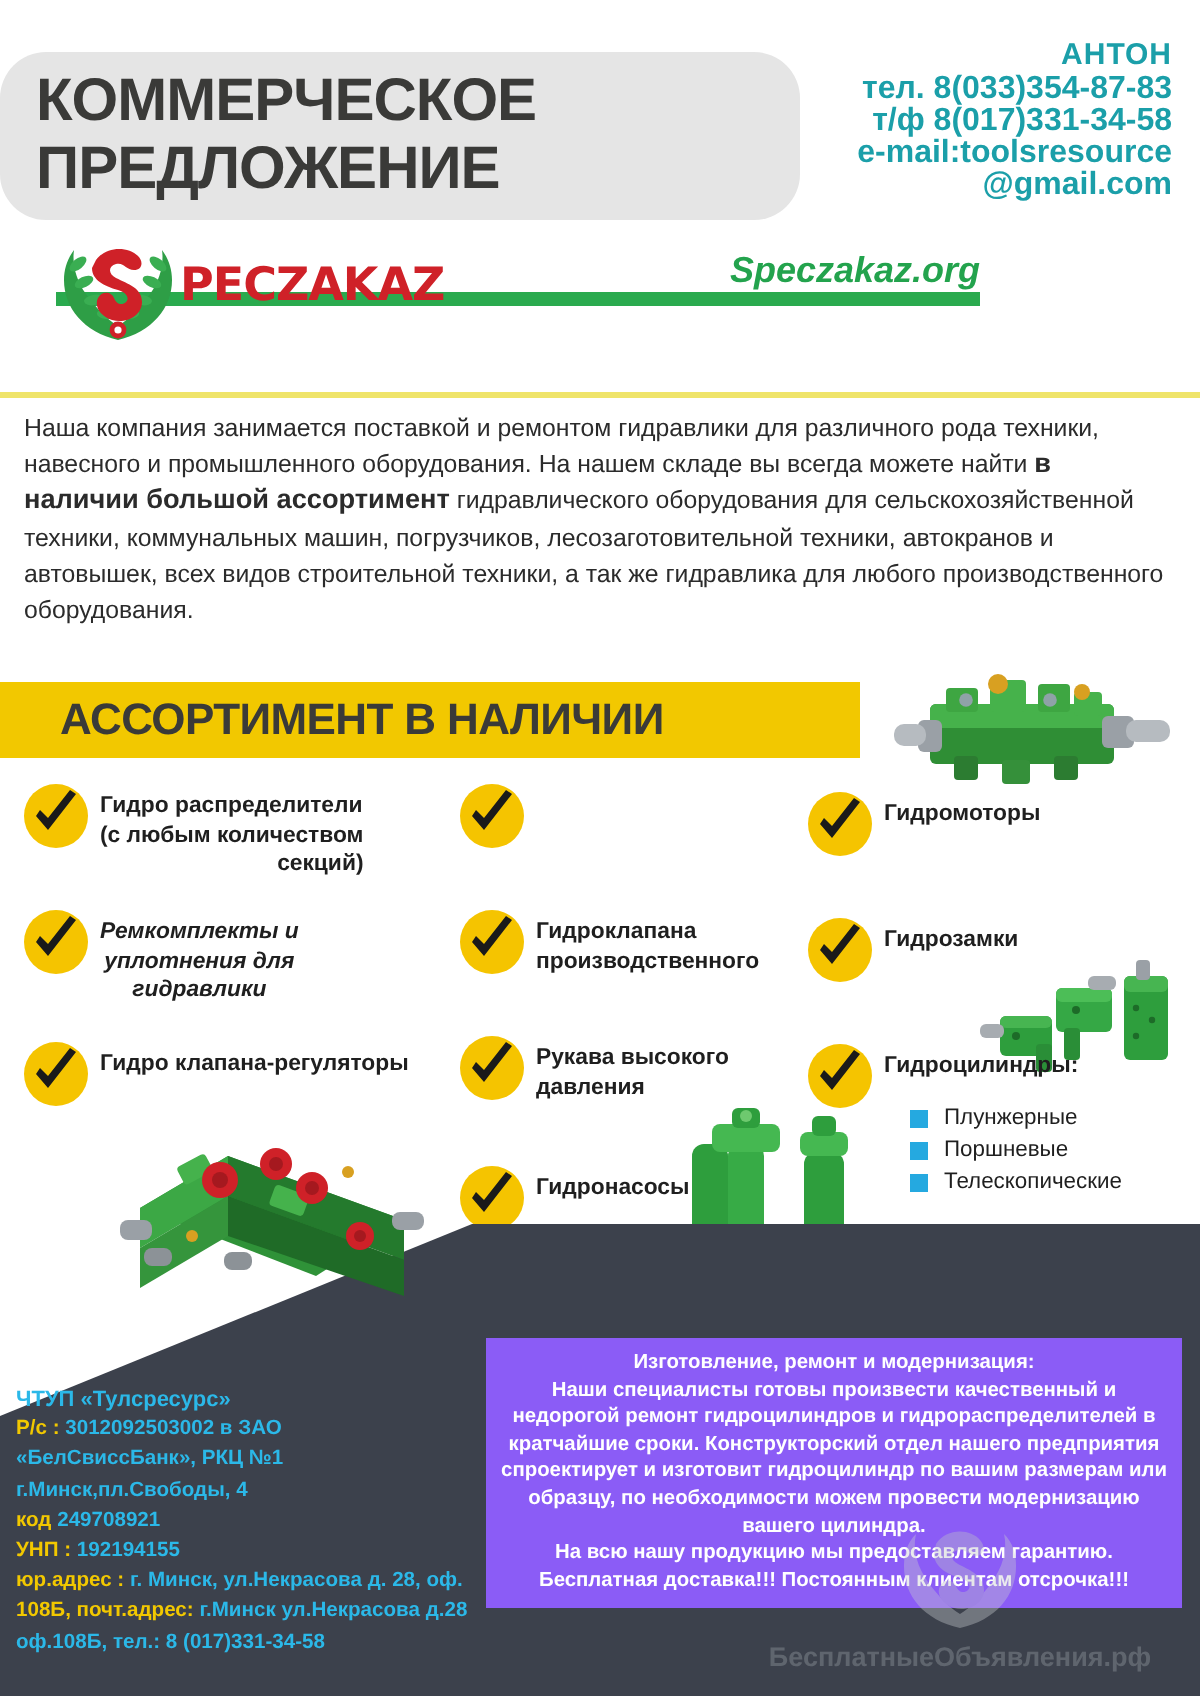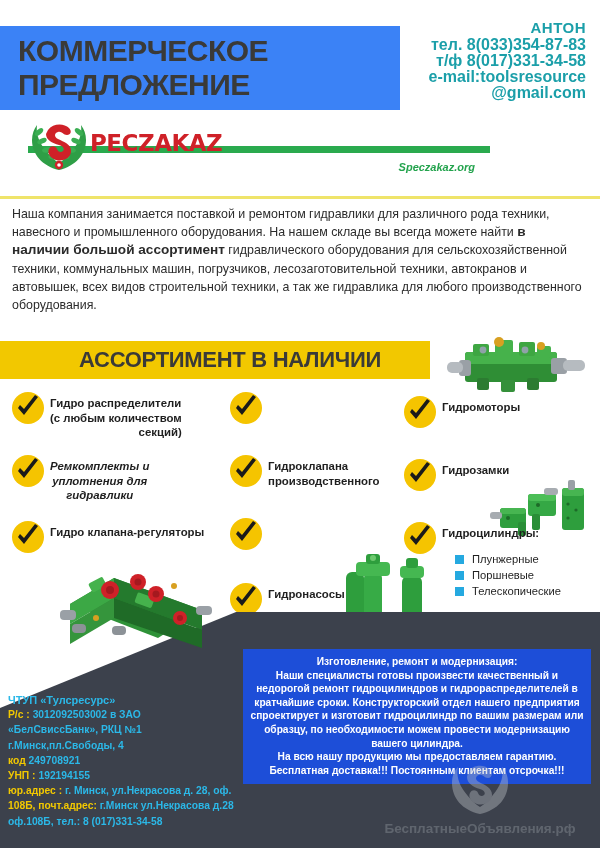--- a/index.html
+++ b/index.html
@@ -8,37 +8,37 @@
     background:#ffffff;
     font-family:"Liberation Sans","DejaVu Sans",sans-serif;
     overflow:hidden;
     position:relative;
   }
   .page{position:relative;width:600px;height:848px;overflow:hidden;background:#fff;}
 
   
   .hdr-banner{
     position:absolute;left:0;top:26px;width:400px;height:84px;
-    background:#3b82f6;
+    background:#e5e5e5;
     display:flex;flex-direction:column;justify-content:center;
-    padding-left:18px;box-sizing:border-box;
+    padding-left:18px;box-sizing:border-box;border-radius:23px;
   }
   .hdr-banner .l1,.hdr-banner .l2{
     color:#3A3A38;font-weight:bold;font-size:30px;line-height:34px;
     letter-spacing:-0.5px;white-space:nowrap;
   }
   .contact{
     position:absolute;right:14px;top:18px;width:190px;
     text-align:right;color:#18A0A8;font-weight:bold;
   }
   .contact .name{font-size:15px;color:#1B9FA9;line-height:19px;letter-spacing:.5px;}
   .contact .line{font-size:16px;line-height:16px;color:#1B9FA9;}
   .site{
-    position:absolute;right:125px;top:125px;
-    color:#23A34D;font-style:italic;font-weight:bold;font-size:11px;margin-top:36px;
+    position:absolute;right:110px;top:125px;
+    color:#23A34D;font-style:italic;font-weight:bold;font-size:18px;
   }
   .green-rule{
     position:absolute;left:28px;top:146px;width:462px;height:7px;background:#2AAA4E;
   }
   .logo-wrap{position:absolute;left:8px;top:114px;width:200px;height:58px;}
   .logo-mark{position:absolute;left:18px;top:0;width:66px;height:58px;}
   .logo-text{
     position:absolute;left:82px;top:16px;
     color:#CF2128;font-weight:bold;font-size:23px;letter-spacing:-.5px;
     font-family:"DejaVu Sans",sans-serif;
@@ -48,21 +48,21 @@
   
   .intro{
     position:absolute;left:12px;top:205px;width:570px;
     font-size:12.4px;line-height:18.2px;color:#2B2B2B;
   }
   .intro b{font-weight:bold;font-size:13.6px;}
 
   
   .assort-banner{
     position:absolute;left:0;top:341px;width:430px;height:38px;background:#F2C800;
-    display:flex;align-items:center;padding-left:30px;box-sizing:border-box;justify-content:center;
+    display:flex;align-items:center;padding-left:30px;box-sizing:border-box;
   }
   .assort-banner span{
     color:#3A3A38;font-weight:bold;font-size:22px;letter-spacing:-.3px;
   }
 
   
   .chk{position:absolute;display:flex;align-items:flex-start;}
   .chk .bullet{
     width:32px;height:32px;border-radius:50%;background:#F5C400;
     flex:0 0 32px;position:relative;margin-right:6px;
@@ -79,22 +79,22 @@
   .subs{position:absolute;left:455px;top:553px;}
   .subs .s{display:flex;align-items:center;margin-bottom:4px;}
   .subs .sq{width:9px;height:9px;background:#25A9E0;margin-right:8px;flex:0 0 9px;}
   .subs .st{font-size:11.2px;color:#1F1F1F;}
 
   
   .img-box{position:absolute;}
 
   
   .teal{
-    position:absolute;left:243px;top:649px;width:348px;
-    background:#1d4ed8;padding:6px 6px 7px 6px;box-sizing:border-box;
+    position:absolute;left:243px;top:669px;width:348px;
+    background:#8b5cf6;padding:6px 6px 7px 6px;box-sizing:border-box;
   }
   .teal .t-title{
     color:#ffffff;font-weight:bold;font-size:10.2px;text-align:center;line-height:13.6px;
   }
   .teal .t-body{
     color:#ffffff;font-weight:bold;font-size:10.2px;text-align:center;line-height:13.6px;
   }
 
   
   .dark{
@@ -297,20 +297,24 @@
     <div class="lbl">
       <span>Гидро клапана-регуляторы</span>
     </div>
   </div>
 
   <div class="chk" style="left:230px;top:518px;width:170px;">
     <div class="bullet">
       <svg width="24" height="26" viewBox="0 0 24 26">
           <path d="M2 13 L8 20 L22 2 L19 0 L8 14 L4 10 Z" fill="#1A1A1A"></path>
         </svg>
+    </div>
+    <div class="lbl">
+      <span>Рукава высокого</span><br>
+      <span>давления</span>
     </div>
   </div>
 
   <div class="chk" style="left:404px;top:522px;width:170px;">
     <div class="bullet">
       <svg width="24" height="26" viewBox="0 0 24 26">
           <path d="M2 13 L8 20 L22 2 L19 0 L8 14 L4 10 Z" fill="#1A1A1A"></path>
         </svg>
     </div>
     <div class="lbl">

